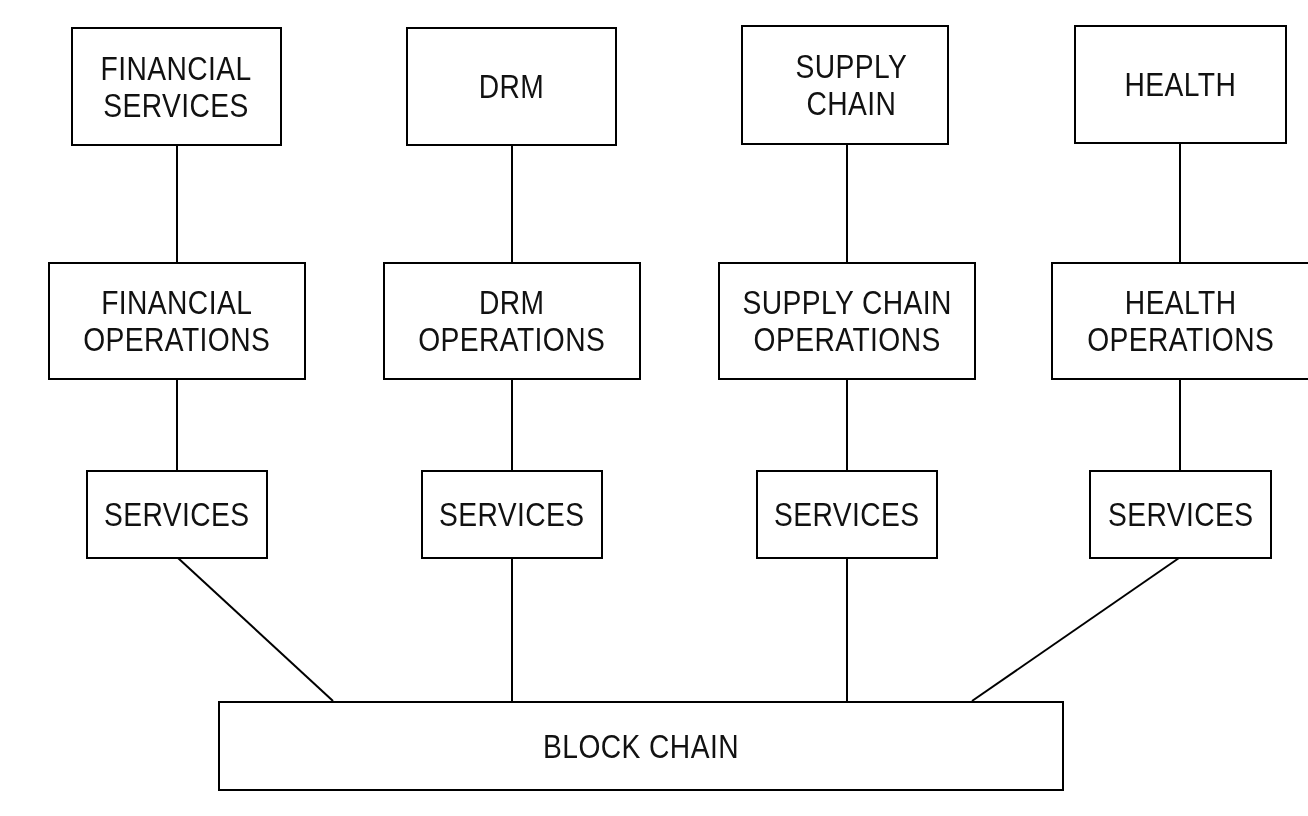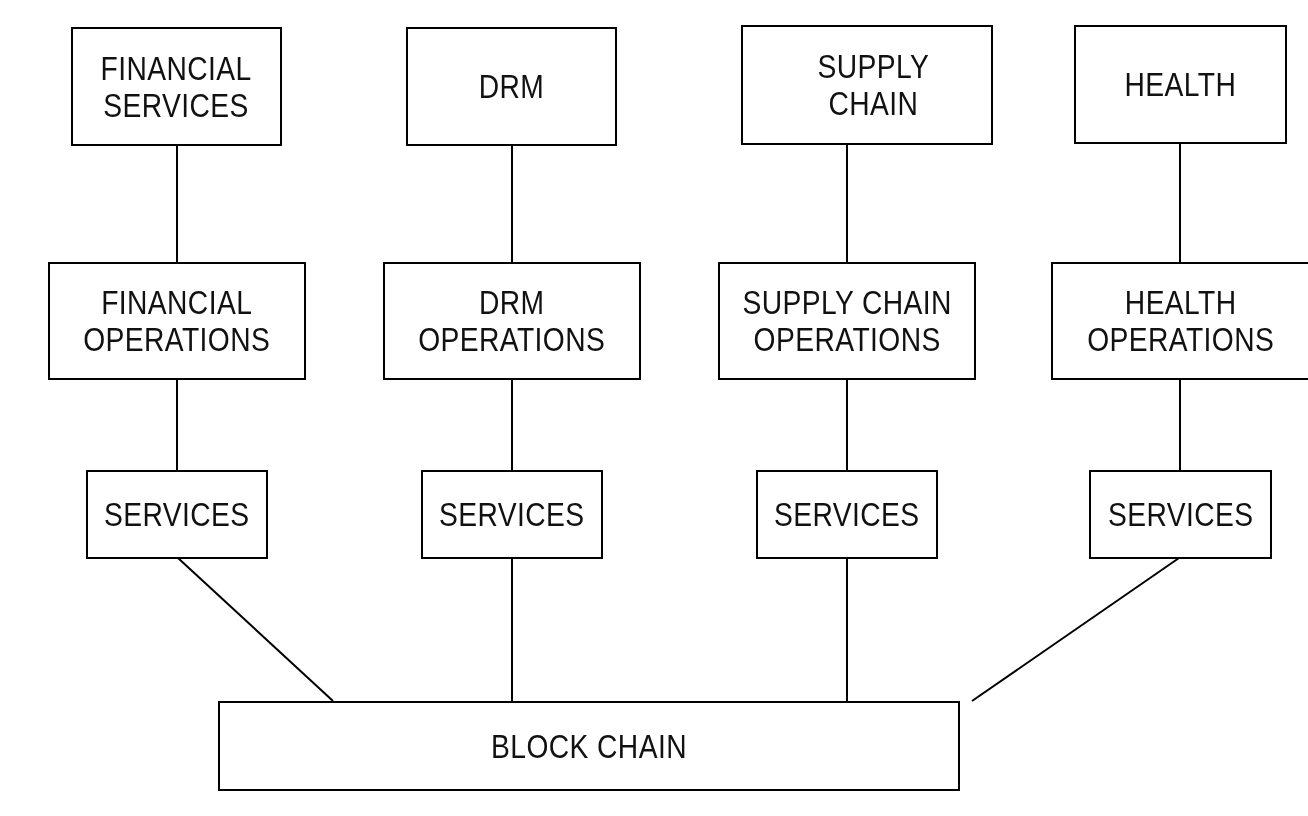--- a/index.html
+++ b/index.html
@@ -43,34 +43,34 @@
     line-height:37px;
     letter-spacing:0.5px;
     color:var(--text);
     white-space:pre-line;
     transform:scaleX(0.83);
     transform-origin:center center;
   }
   
   .r1c1{left:46px;  top:27px; width:211px; height:119px;}
   .r1c2{left:381px; top:27px; width:211px; height:119px;}
-  .r1c3{left:716px; top:25px; width:252px; height:120px;padding-left:12px;}
+  .r1c3{left:716px; top:25px; width:208px; height:120px;padding-left:12px;}
   .r1c4{left:1049px;top:25px; width:213px; height:119px;}
   
   .r2c1{left:23px;  top:262px; width:258px; height:118px;}
   .r2c2{left:358px; top:262px; width:258px; height:118px;}
   .r2c3{left:693px; top:262px; width:258px; height:118px;}
   .r2c4{left:1026px;top:262px; width:259px; height:118px;}
   
   .r3c1{left:61px;  top:470px; width:182px; height:89px;}
   .r3c2{left:396px; top:470px; width:182px; height:89px;}
   .r3c3{left:731px; top:470px; width:182px; height:89px;}
   .r3c4{left:1064px;top:470px; width:183px; height:89px;}
   
-  .base{left:193px; top:701px; width:742px; height:90px;}
+  .base{left:193px; top:701px; width:846px; height:90px;}
 </style>
 </head>
 <body>
 
 <div class="canvas">
 
   <svg class="connectors" viewBox="0 0 1308 816" xmlns="http://www.w3.org/2000/svg" aria-hidden="true">
 
     <line x1="152" y1="146" x2="152" y2="263"></line>
     <line x1="152" y1="380" x2="152" y2="471"></line>

